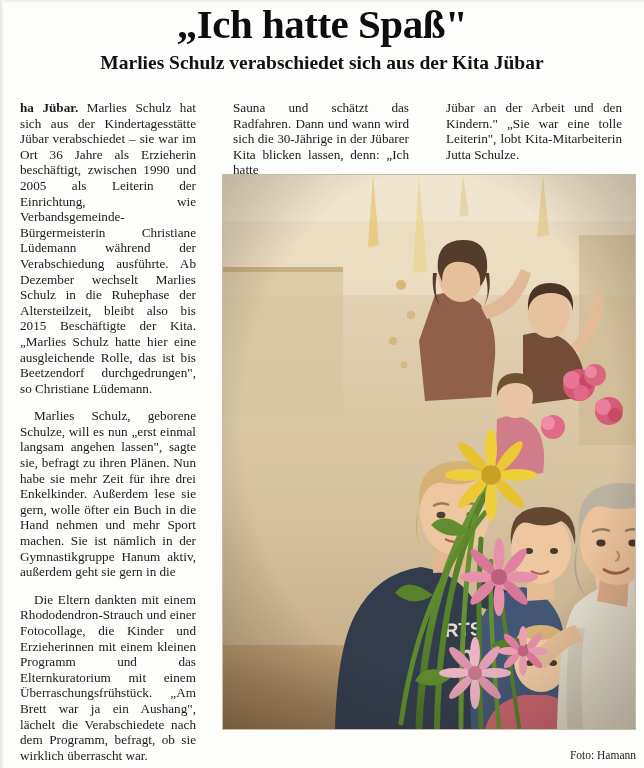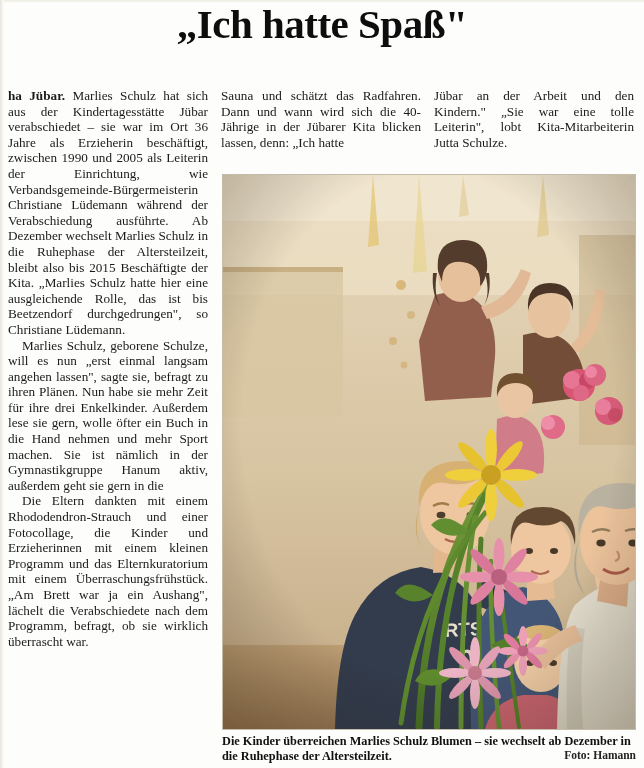--- a/index.html
+++ b/index.html
@@ -59,21 +59,21 @@
   }
   .col {
     width: 200px;
     font-size: 13.2px;
     line-height: 15.6px;
     text-align: justify;
     text-justify: inter-word;
     hyphens: auto;
   }
   .col p {
-    margin: 0;
+    margin: 12px;
     text-indent: 14px;
   }
   .col p.first {
     text-indent: 0;
   }
   .lead {
     font-weight: bold;
   }
   .col-1 { width: 200px; }
   .col-2 { width: 200px; }
@@ -106,21 +106,21 @@
     font-size: 12.3px;
     line-height: 15px;
     font-weight: bold;
     color: #111;
   }
   .credit {
     position: absolute;
     right: 8px;
     top: 749px;
     font-size: 11.5px;
-    font-weight: bold;
+    font-weight: normal;
     color: #222;
     font-family: "Liberation Serif", serif;
   }
 
   
   .edge-left {
     position: absolute;
     left: 0; top: 0; width: 4px; height: 768px;
     background: linear-gradient(to right, #e7e4dc, #fdfdfb);
     pointer-events: none;
@@ -135,32 +135,33 @@
 </head>
 <body>
 
 <div class="page">
 
   <div class="edge-top"></div>
   <div class="edge-left"></div>
 
   <div class="headline-block">
     <h1 class="headline">„Ich hatte Spaß"</h1>
+    <h2 class="subheadline">Marlies Schulz verabschiedet sich aus der Kita Jübar</h2>
   </div>
 
   <div class="columns">
 
     <div class="col col-1">
       <p class="first"><span class="lead">ha Jübar.</span><span> Marlies Schulz hat sich aus der Kindertagesstätte Jübar verabschiedet – sie war im Ort 36 Jahre als Erzieherin beschäftigt, zwischen 1990 und 2005 als Leiterin der Einrichtung, wie Verbandsgemeinde-Bürgermeisterin Christiane Lüdemann während der Verabschiedung ausführte. Ab Dezember wechselt Marlies Schulz in die Ruhephase der Altersteilzeit, bleibt also bis 2015 Beschäftigte der Kita. „Marlies Schulz hatte hier eine ausgleichende Rolle, das ist bis Beetzendorf durchgedrungen", so Christiane Lüdemann.</span></p>
       <p><span>Marlies Schulz, geborene Schulze, will es nun „erst einmal langsam angehen lassen", sagte sie, befragt zu ihren Plänen. Nun habe sie mehr Zeit für ihre drei Enkelkinder. Außerdem lese sie gern, wolle öfter ein Buch in die Hand nehmen und mehr Sport machen. Sie ist nämlich in der Gymnastikgruppe Hanum aktiv, außerdem geht sie gern in die</span></p>
       <p><span>Die Eltern dankten mit einem Rhododendron-Strauch und einer Fotocollage, die Kinder und Erzieherinnen mit einem kleinen Programm und das Elternkuratorium mit einem Überraschungsfrühstück. „Am Brett war ja ein Aushang", lächelt die Verabschiedete nach dem Programm, befragt, ob sie wirklich überrascht war.</span></p>
     </div>
 
     <div class="col col-2">
-      <p class="first"><span>Sauna und schätzt das Radfahren. Dann und wann wird sich die 40-Jährige in der Jübarer Kita blicken lassen, denn: „Ich hatte</span></p>
+      <p class="first"><span>Sauna und schätzt das Radfahren. Dann und wann wird sich die 30-Jährige in der Jübarer Kita blicken lassen, denn: „Ich hatte</span></p>
     </div>
 
     <div class="col col-3">
       <p class="first"><span>Jübar an der Arbeit und den Kindern." „Sie war eine tolle Leiterin", lobt Kita-Mitarbeiterin Jutta Schulze.</span></p>
     </div>
 
   </div>
 
   <div class="photo-wrap">
     <div class="photo">
@@ -406,16 +407,15 @@
             <circle cx="-4" cy="-3" r="6" fill="#f084ab"></circle>
           </g>
         </g>
 
         <rect x="0" y="0" width="412" height="554" fill="url(#vign)"></rect>
         <rect x="0" y="0" width="412" height="554" fill="#d8a54a" opacity="0.07"></rect>
       </svg>
     </div>
   </div>
 
-  <div class="caption">Die Kinder überreichen Marlies Schulz Blumen – sie wechselt ab Dezember in die Ruhephase der Altersteilzeit.</div>
   <div class="credit">Foto: Hamann</div>
 
 </div>
 
 </body></html>

